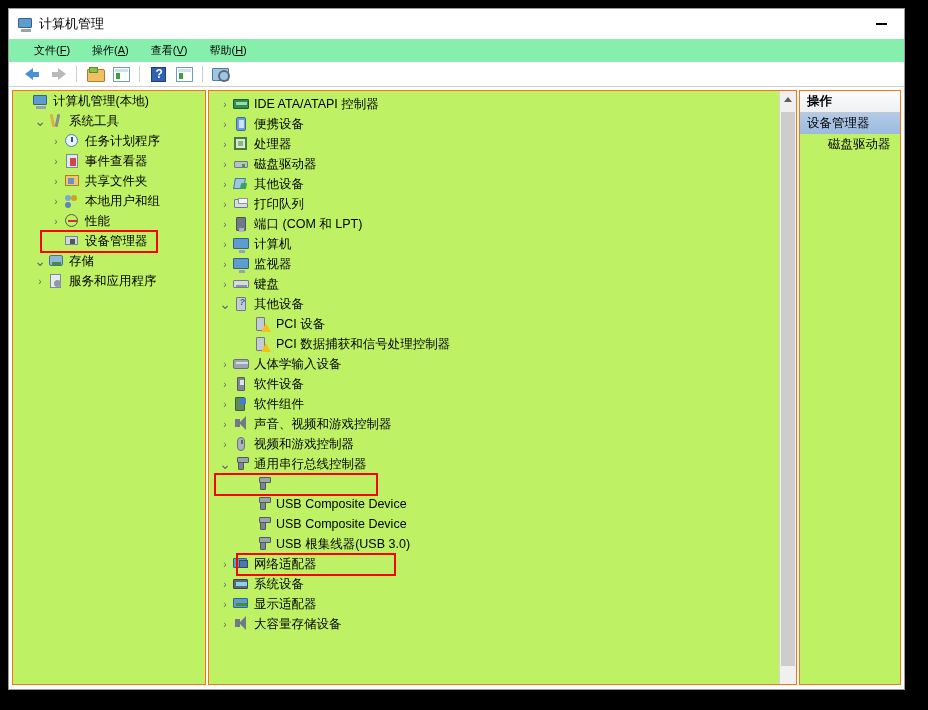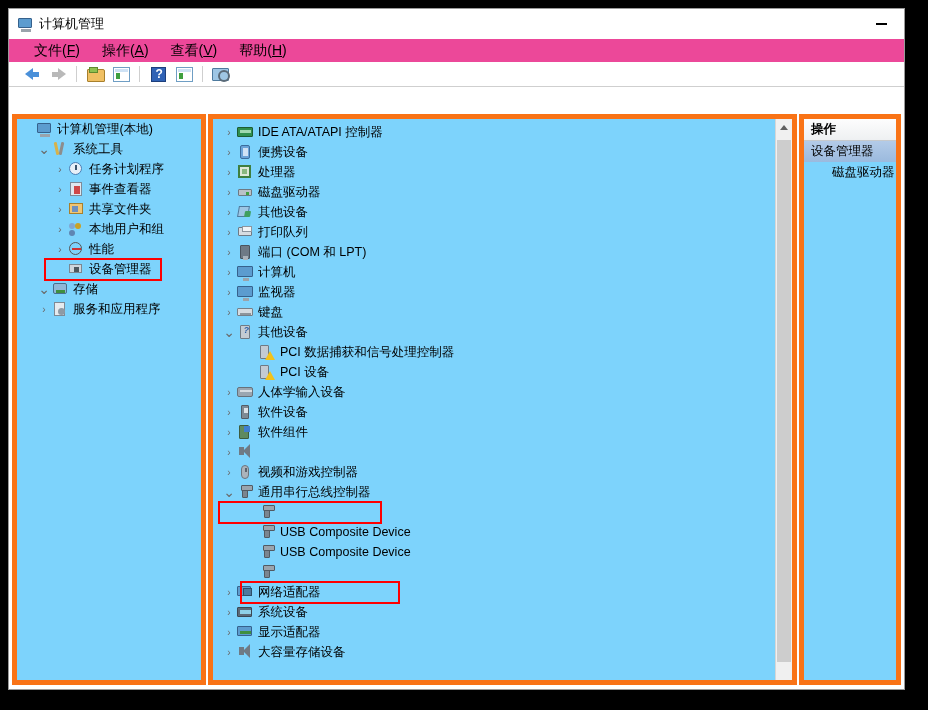--- a/index.html
+++ b/index.html
@@ -27,41 +27,41 @@
     position: relative;
   }
   #titlebar .tb-icon { width: 16px; height: 16px; flex: none; margin-right: 6px; position: relative; }
   #title-text { font-size: 13px; color: #000; white-space: nowrap; }
   #win-controls { position: absolute; right: 0; top: 0; height: 30px; display: flex; }
   #win-controls .wb { width: 46px; height: 30px; display: flex; align-items: center; justify-content: center; }
   #win-controls .wb .dash { width: 11px; height: 1.5px; background: #000; display: block; }
   
   #menubar {
     height: 23px; flex: none;
-    background: #ec4899;
+    background: #86efac;
     display: flex; align-items: center;
     padding-left: 14px;
-    font-size: 14px; color: #000;
+    font-size: 11px; color: #000;
   }
   #menubar .mi { padding: 2px 11px; white-space: nowrap; cursor: default; }
   #menubar .mi u { text-decoration: underline; }
   
   #toolbar {
     height: 25px; flex: none;
     background: #ffffff;
     display: flex; align-items: center;
     padding-left: 10px;
     border-bottom: 1px solid #cfcfcf;
     gap: 0px;
   }
   #toolbar .tbtn { width: 26px; height: 22px; display: flex; align-items: center; justify-content: center; }
   #toolbar .sep { width: 1px; height: 16px; background: #cfcfcf; margin: 0 5px; }
   
   #body { flex: 1; display: flex; min-height: 0; background: #ffffff; padding: 3px 3px 4px 3px; gap: 0; }
-  .pane { border: 5px solid #f97316; background: #7dd3fc; min-height: 0; overflow: hidden; position: relative; margin-top: 24px; }
+  .pane { border: 1px solid #f97316; background: #bef264; min-height: 0; overflow: hidden; position: relative; }
   #tree-pane { width: 194px; flex: none; }
   #list-pane { flex: 1; display: flex; min-width: 0; margin-left: 2px; }
   #actions-pane { width: 102px; flex: none; margin-left: 2px; display: flex; flex-direction: column; }
   
   .row { display: flex; align-items: center; height: 20px; font-size: 12.5px; color: #000; white-space: nowrap; position: relative; }
   .chev { width: 16px; height: 20px; flex: none; display: flex; align-items: center; justify-content: center; color: #6a6a6a; font-size: 10px; }
   .chev.none { visibility: hidden; }
   .ico { width: 16px; height: 16px; flex: none; margin-right: 5px; position: relative; }
   .lbl { line-height: 20px; }
   #tree-pane .row { padding-left: 3px; }
@@ -374,95 +374,97 @@
             <span class="ico">
               <i class="i-unknown"></i>
             </span>
             <span class="lbl">其他设备</span>
           </div>
           <div class="row" style="padding-left: 30px;">
             <span class="chev none"></span>
             <span class="ico">
               <i class="i-warn"></i>
             </span>
+            <span class="lbl">PCI 设备</span>
+          </div>
+          <div class="row" style="padding-left: 30px;">
+            <span class="chev none"></span>
+            <span class="ico">
+              <i class="i-warn"></i>
+            </span>
             <span class="lbl">PCI 数据捕获和信号处理控制器</span>
           </div>
+          <div class="row" style="padding-left: 8px;">
+            <span class="chev">›</span>
+            <span class="ico">
+              <i class="i-hid"></i>
+            </span>
+            <span class="lbl">人体学输入设备</span>
+          </div>
+          <div class="row" style="padding-left: 8px;">
+            <span class="chev">›</span>
+            <span class="ico">
+              <i class="i-softdev"></i>
+            </span>
+            <span class="lbl">软件设备</span>
+          </div>
+          <div class="row" style="padding-left: 8px;">
+            <span class="chev">›</span>
+            <span class="ico">
+              <i class="i-softcomp"></i>
+            </span>
+            <span class="lbl">软件组件</span>
+          </div>
+          <div class="row" style="padding-left: 8px;">
+            <span class="chev">›</span>
+            <span class="ico">
+              <i class="i-sound"></i>
+            </span>
+            <span class="lbl">声音、视频和游戏控制器</span>
+          </div>
+          <div class="row" style="padding-left: 8px;">
+            <span class="chev">›</span>
+            <span class="ico">
+              <i class="i-mouse"></i>
+            </span>
+            <span class="lbl">视频和游戏控制器</span>
+          </div>
+          <div class="row" style="padding-left: 8px;">
+            <span class="chev" style="font-size: 14px; line-height: 8px;">⌄</span>
+            <span class="ico">
+              <i class="i-usb"></i>
+            </span>
+            <span class="lbl">通用串行总线控制器</span>
+          </div>
           <div class="row" style="padding-left: 30px;">
             <span class="chev none"></span>
             <span class="ico">
-              <i class="i-warn"></i>
-            </span>
-            <span class="lbl">PCI 设备</span>
-          </div>
-          <div class="row" style="padding-left: 8px;">
-            <span class="chev">›</span>
-            <span class="ico">
-              <i class="i-hid"></i>
-            </span>
-            <span class="lbl">人体学输入设备</span>
-          </div>
-          <div class="row" style="padding-left: 8px;">
-            <span class="chev">›</span>
-            <span class="ico">
-              <i class="i-softdev"></i>
-            </span>
-            <span class="lbl">软件设备</span>
-          </div>
-          <div class="row" style="padding-left: 8px;">
-            <span class="chev">›</span>
-            <span class="ico">
-              <i class="i-softcomp"></i>
-            </span>
-            <span class="lbl">软件组件</span>
-          </div>
-          <div class="row" style="padding-left: 8px;">
-            <span class="chev">›</span>
-            <span class="ico">
-              <i class="i-sound"></i>
-            </span>
-          </div>
-          <div class="row" style="padding-left: 8px;">
-            <span class="chev">›</span>
-            <span class="ico">
-              <i class="i-mouse"></i>
-            </span>
-            <span class="lbl">视频和游戏控制器</span>
-          </div>
-          <div class="row" style="padding-left: 8px;">
-            <span class="chev" style="font-size: 14px; line-height: 8px;">⌄</span>
-            <span class="ico">
               <i class="i-usb"></i>
             </span>
-            <span class="lbl">通用串行总线控制器</span>
           </div>
           <div class="row" style="padding-left: 30px;">
             <span class="chev none"></span>
             <span class="ico">
               <i class="i-usb"></i>
             </span>
+            <span class="lbl">USB Composite Device</span>
           </div>
           <div class="row" style="padding-left: 30px;">
             <span class="chev none"></span>
             <span class="ico">
               <i class="i-usb"></i>
             </span>
             <span class="lbl">USB Composite Device</span>
           </div>
           <div class="row" style="padding-left: 30px;">
             <span class="chev none"></span>
             <span class="ico">
               <i class="i-usb"></i>
             </span>
-            <span class="lbl">USB Composite Device</span>
-          </div>
-          <div class="row" style="padding-left: 30px;">
-            <span class="chev none"></span>
-            <span class="ico">
-              <i class="i-usb"></i>
-            </span>
+            <span class="lbl">USB 根集线器(USB 3.0)</span>
           </div>
           <div class="row" style="padding-left: 8px;">
             <span class="chev">›</span>
             <span class="ico">
               <i class="i-net"></i>
             </span>
             <span class="lbl">网络适配器</span>
           </div>
           <div class="row" style="padding-left: 8px;">
             <span class="chev">›</span>

